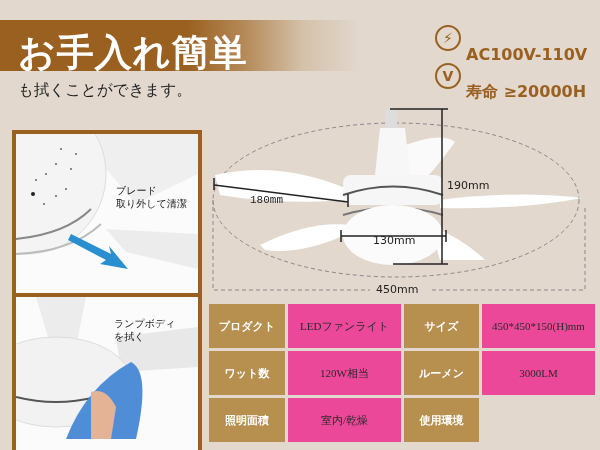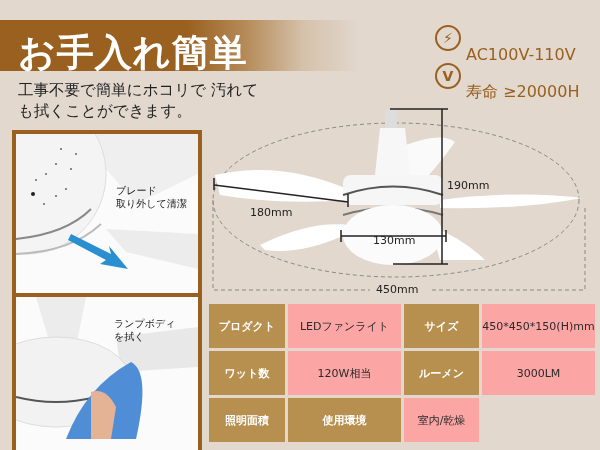--- a/index.html
+++ b/index.html
@@ -19,49 +19,48 @@
       width: 290px;
     }
 
     .spec-icons { position: absolute; left: 435px; top: 22px; }
     .spec-row { display: flex; align-items: center; height: 32px; margin-bottom: 6px; }
     .spec-icon {
       width: 26px; height: 26px; border: 2px solid #9a601f; border-radius: 50%;
       display: flex; align-items: center; justify-content: center;
       color: #9a601f; font-weight: bold; font-size: 14px; margin-right: 5px;
     }
-    .spec-text { color: #9a601f; font-size: 16px; font-weight: 400; margin-top: 33px; }
+    .spec-text { color: #9a601f; font-size: 16px; font-weight: 700; margin-top: 33px; }
 
     .photo {
       position: absolute; left: 12px; width: 190px; background: #fbfbfb;
       border: 4px solid #9a601f; overflow: hidden;
     }
     .photo-1 { top: 130px; height: 179px; }
     .photo-2 { top: 293px; height: 192px; }
     .photo-label { position: absolute; font-size: 10px; line-height: 13px; color: #222; }
 
     .diagram { position: absolute; left: 200px; top: 90px; width: 400px; height: 210px; }
     .dim-label { position: absolute; font-size: 11px; color: #222; }
 
     .spec-table {
       position: absolute; left: 209px; top: 304px; width: 382px; height: 140px;
       display: grid; grid-template-columns: 76px 113px 75px 113px; grid-template-rows: 44px 44px 44px;
       gap: 3px;
     }
     .cell { display: flex; align-items: center; justify-content: center; font-size: 11px; }
     .cell.head { background: #b78f4e; color: #fff; font-weight: bold; }
-    .cell.val { background: #fca5a5; color: #2a2a2a; }
+    .cell.val { background: #ec4899; color: #2a2a2a; font-family: Liberation Serif, serif; }
   </style>
 </head>
 <body>
 
 <div class="title-bar"></div>
 <div class="title-text">お手入れ簡単</div>
 <div class="desc">
-  <div>工事不要で簡単にホコリで 汚れて</div>
   <div>も拭くことができます。</div>
 </div>
 
 <div class="spec-icons">
   <div class="spec-row">
     <span class="spec-icon">⚡</span>
     <span class="spec-text">AC100V-110V</span>
   </div>
   <div class="spec-row">
     <span class="spec-icon">V</span>
@@ -134,30 +133,30 @@
     <line x1="14" y1="95" x2="148" y2="112" stroke="#222" stroke-width="1.5"></line>
     <line x1="14" y1="88" x2="14" y2="100" stroke="#222" stroke-width="1.5"></line>
     <line x1="148" y1="104" x2="148" y2="117" stroke="#222" stroke-width="1.5"></line>
     <line x1="141" y1="146" x2="246" y2="146" stroke="#222" stroke-width="1.5"></line>
     <line x1="141" y1="140" x2="141" y2="152" stroke="#222" stroke-width="1.5"></line>
     <line x1="246" y1="140" x2="246" y2="152" stroke="#222" stroke-width="1.5"></line>
     <polyline points="13,110 13,200 170,200" fill="none" stroke="#888" stroke-dasharray="4 3"></polyline>
     <polyline points="232,200 385,200 385,115" fill="none" stroke="#888" stroke-dasharray="4 3"></polyline>
   </svg>
   <div class="dim-label" style="left:247px;top:89px;">190mm</div>
-  <div class="dim-label" style="left:50px;top:116px;">180mm</div>
+  <div class="dim-label" style="left:50px;top:104px;font-family:Liberation Mono, monospace;">180mm</div>
   <div class="dim-label" style="left:173px;top:144px;">130mm</div>
   <div class="dim-label" style="left:176px;top:193px;">450mm</div>
 </div>
 
 <div class="spec-table">
   <div class="cell head">プロダクト</div>
   <div class="cell val">LEDファンライト</div>
   <div class="cell head">サイズ</div>
   <div class="cell val">450*450*150(H)mm</div>
   <div class="cell head">ワット数</div>
   <div class="cell val">120W相当</div>
   <div class="cell head">ルーメン</div>
   <div class="cell val">3000LM</div>
   <div class="cell head">照明面積</div>
+  <div class="cell val">室内/乾燥</div>
   <div class="cell head">使用環境</div>
-  <div class="cell val">室内/乾燥</div>
 </div>
 
 </body></html>

